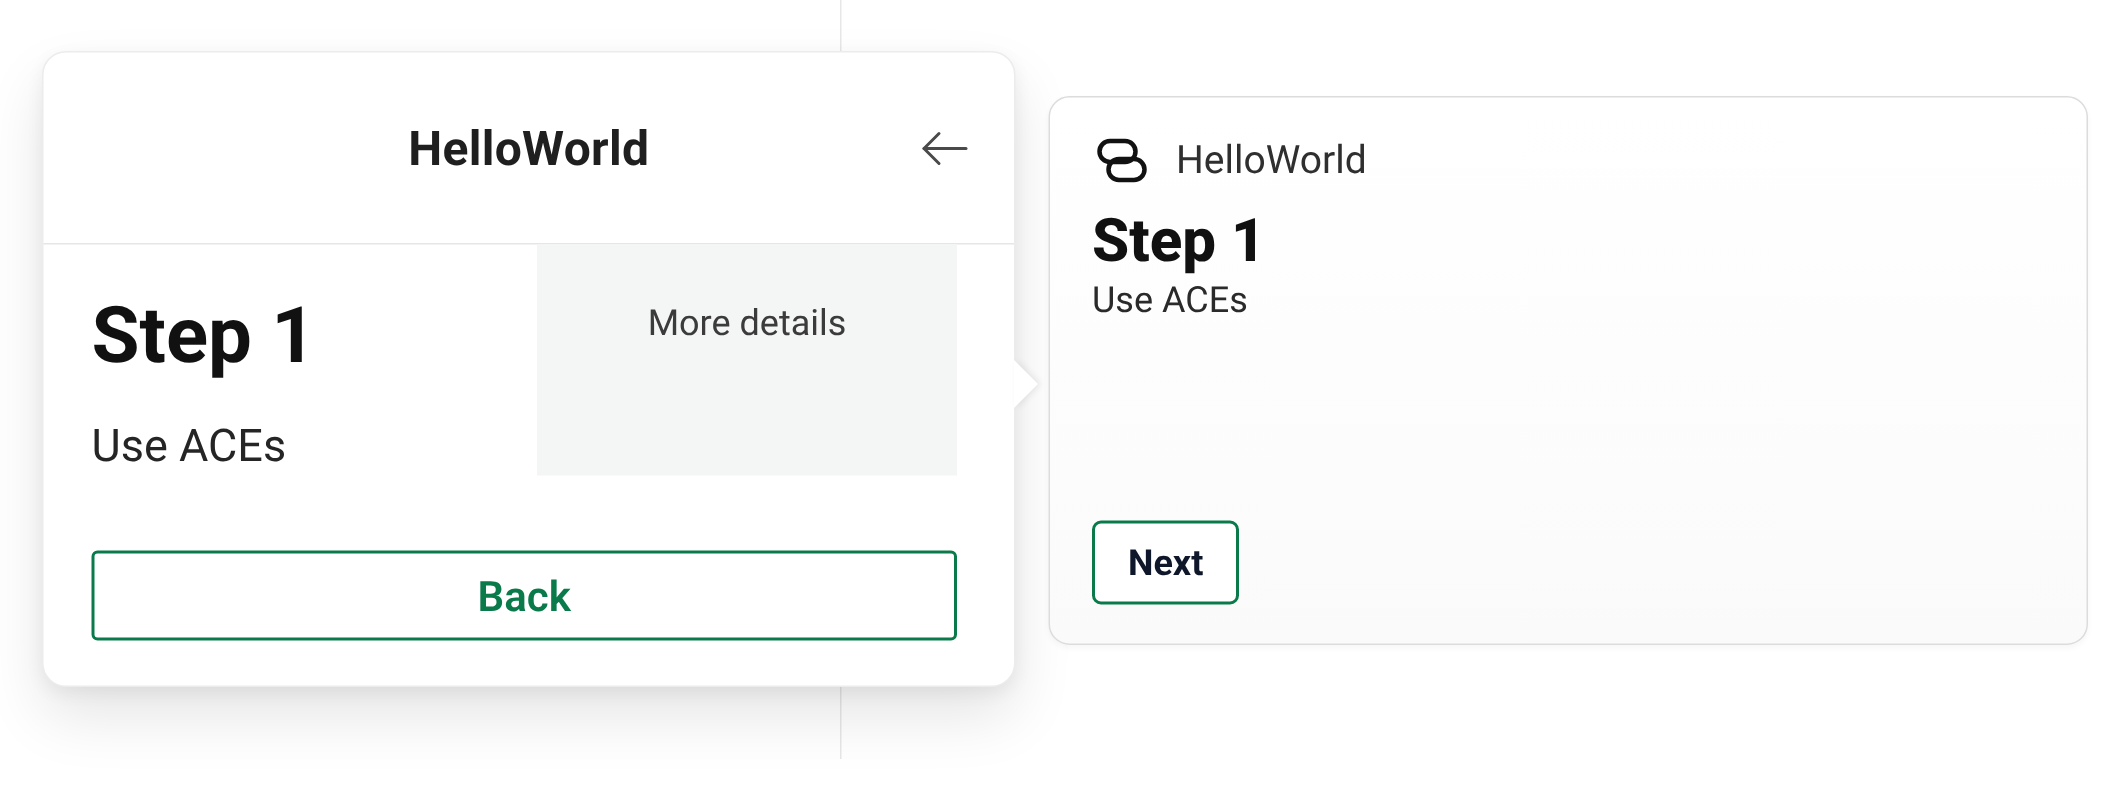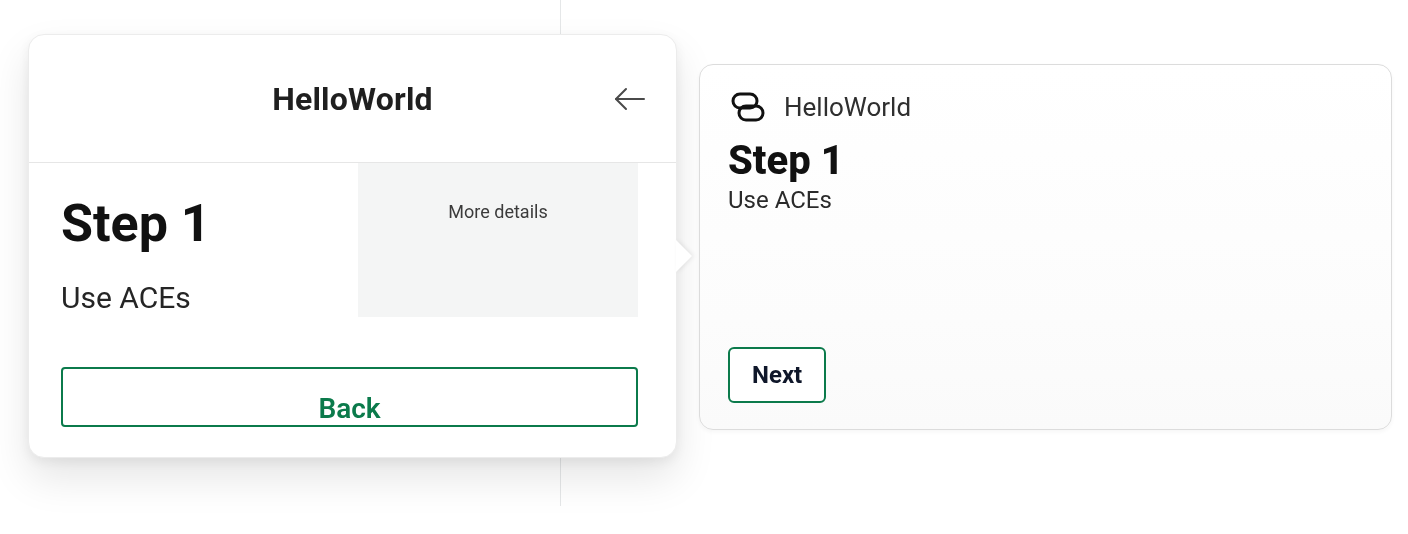--- a/index.html
+++ b/index.html
@@ -73,21 +73,21 @@
     top: 0;
     right: 38px;
     width: 280px;
     height: 154px;
     background: #f4f5f5;
     display: flex;
     align-items: flex-start;
     justify-content: center;
     padding-top: 38px;
     color: #3b3b3b;
-    font-size: 18px;
+    font-size: 24px;
   }
 
   
   .caret {
     position: absolute;
     top: 240px;
     left: 676px;
     width: 0; height: 0;
     border-top: 16px solid transparent;
     border-bottom: 16px solid transparent;
@@ -99,21 +99,21 @@
     position: absolute;
     left: 32px;
     right: 38px;
     bottom: 30px;
     height: 60px;
     border: 2px solid #0b7a4b;
     background: #ffffff;
     color: #0b7a4b;
     font-size: 28px;
     font-weight: 600;
-    display: flex; align-items: flex-end; justify-content: center;
+    display: flex; align-items: center; justify-content: center;
     border-radius: 4px;
     cursor: pointer;
     margin-top: 48px;
   }
 
   
   .card {
     position: absolute;
     left: 699px;
     top: 64px;

